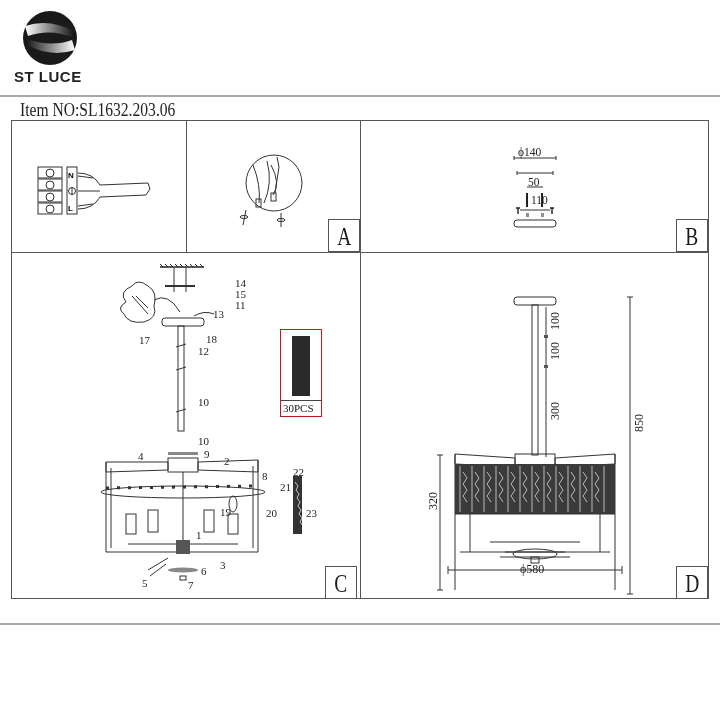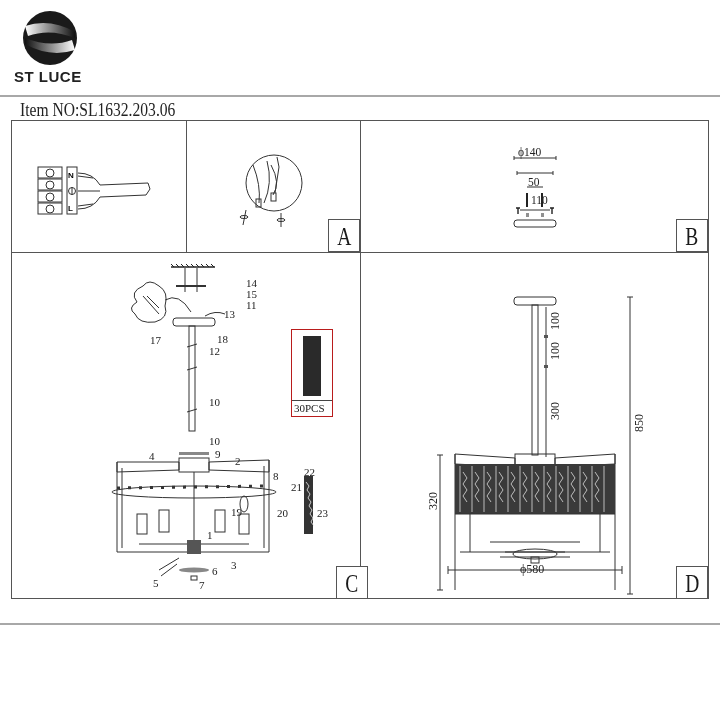--- a/index.html
+++ b/index.html
@@ -107,21 +107,21 @@
     <path d="M6 52 L6 58 M4 52 L8 52 M40 52 L40 58 M38 52 L42 52" stroke="#222" stroke-width="1.4"></path>
     <line x1="14" y1="58" x2="17" y2="58" stroke="#222"></line>
       <line x1="14" y1="60" x2="17" y2="60" stroke="#222"></line>
     <line x1="29" y1="58" x2="32" y2="58" stroke="#222"></line>
       <line x1="29" y1="60" x2="32" y2="60" stroke="#222"></line>
     <rect x="2" y="64" width="42" height="7" rx="3" fill="none" stroke="#333"></rect>
   </svg>
   <div class="abs tag" style="left:316px;top:99px;"><span>B</span></div>
 </div>
 
-<div class="abs" style="left:19px;top:252px;width:349px;height:380px;">
+<div class="abs" style="left:8px;top:252px;width:349px;height:380px;">
   <svg width="340" height="345" style="left:0;top:0;" viewBox="0 0 340 345">
 
     <line x1="152" y1="15" x2="196" y2="15" stroke="#222" stroke-width="1.5"></line>
     <path d="M152 12 L155 15 M157 12 L160 15 M162 12 L165 15 M167 12 L170 15 M172 12 L175 15 M177 12 L180 15 M182 12 L185 15 M187 12 L190 15 M192 12 L195 15" stroke="#222"></path>
     <line x1="166" y1="16" x2="166" y2="40" stroke="#333"></line>
     <line x1="178" y1="16" x2="178" y2="40" stroke="#333"></line>
     <line x1="157" y1="34" x2="187" y2="34" stroke="#333" stroke-width="2"></line>
 
     <rect x="154" y="66" width="42" height="8" rx="3" fill="none" stroke="#333"></rect>
     <rect x="170" y="74" width="6" height="105" fill="none" stroke="#333"></rect>

